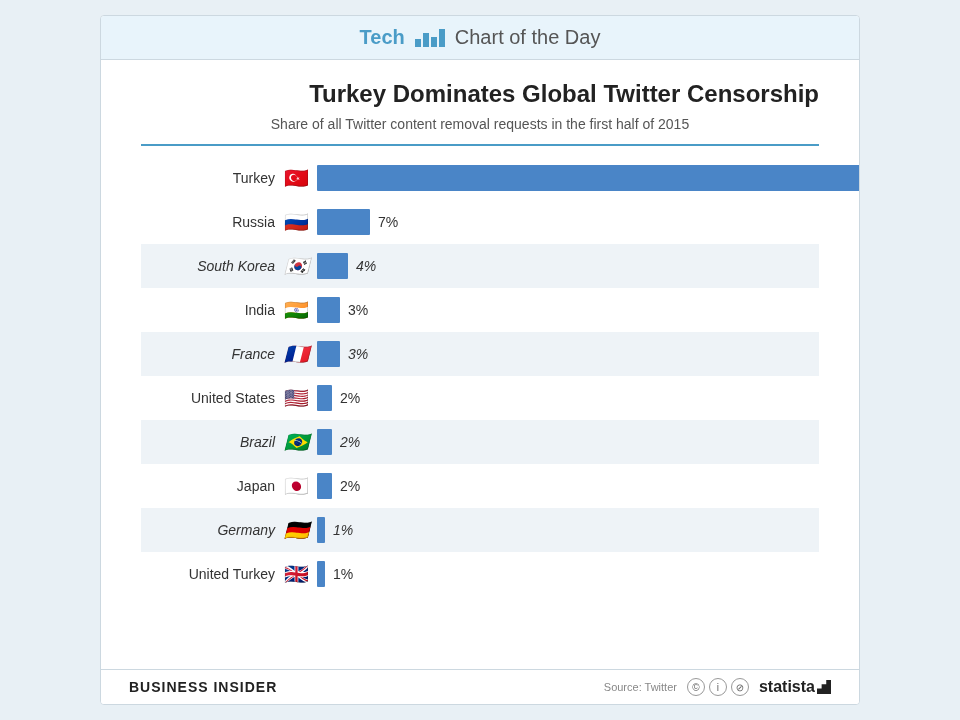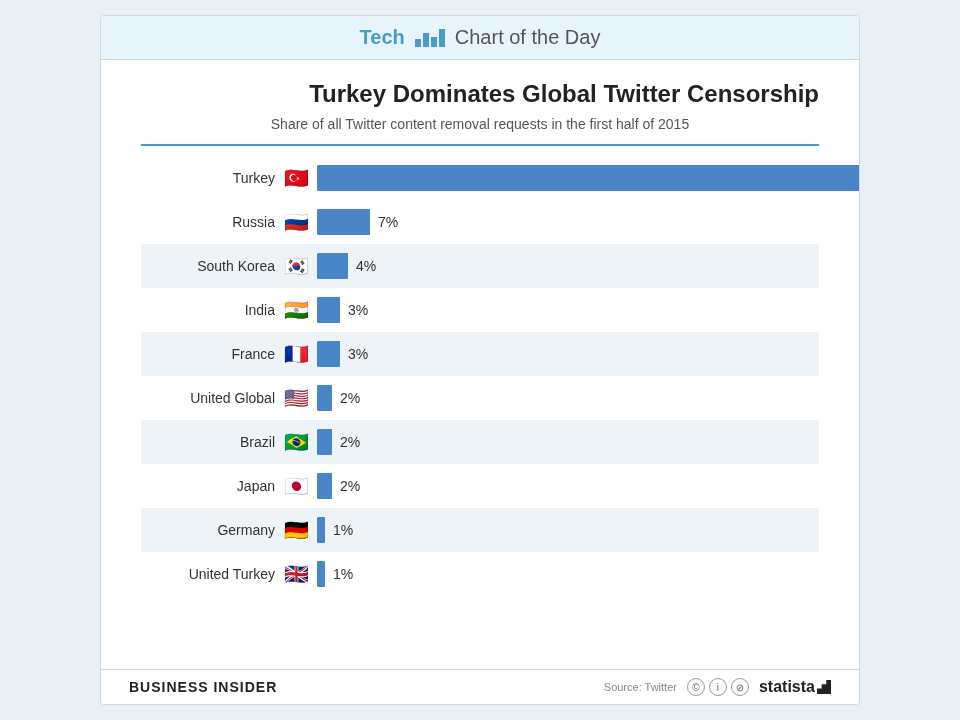--- a/index.html
+++ b/index.html
@@ -80,20 +80,21 @@
       gap: 0;
     }
     .chart-row {
       display: flex;
       align-items: center;
       padding: 6px 0;
       min-height: 44px;
     }
     .chart-row.shaded {
       background: #eef3f7;
+      font-style: italic;
     }
     .country-label {
       width: 140px;
       text-align: right;
       font-size: 14px;
       color: #333;
       padding-right: 6px;
       flex-shrink: 0;
     }
     .flag {
@@ -232,21 +233,21 @@
     </div>
         <div class="chart-row shaded">
       <div class="country-label">France</div>
       <div class="flag">🇫🇷</div>
       <div class="bar-container">
         <div class="bar" style="width:23px;"></div>
         <span class="pct-label">3%</span>
       </div>
     </div>
         <div class="chart-row">
-      <div class="country-label">United Global</div>
+      <div class="country-label">United States</div>
       <div class="flag">🇺🇸</div>
       <div class="bar-container">
         <div class="bar" style="width:15px;"></div>
         <span class="pct-label">2%</span>
       </div>
     </div>
         <div class="chart-row shaded">
       <div class="country-label">Brazil</div>
       <div class="flag">🇧🇷</div>
       <div class="bar-container">

